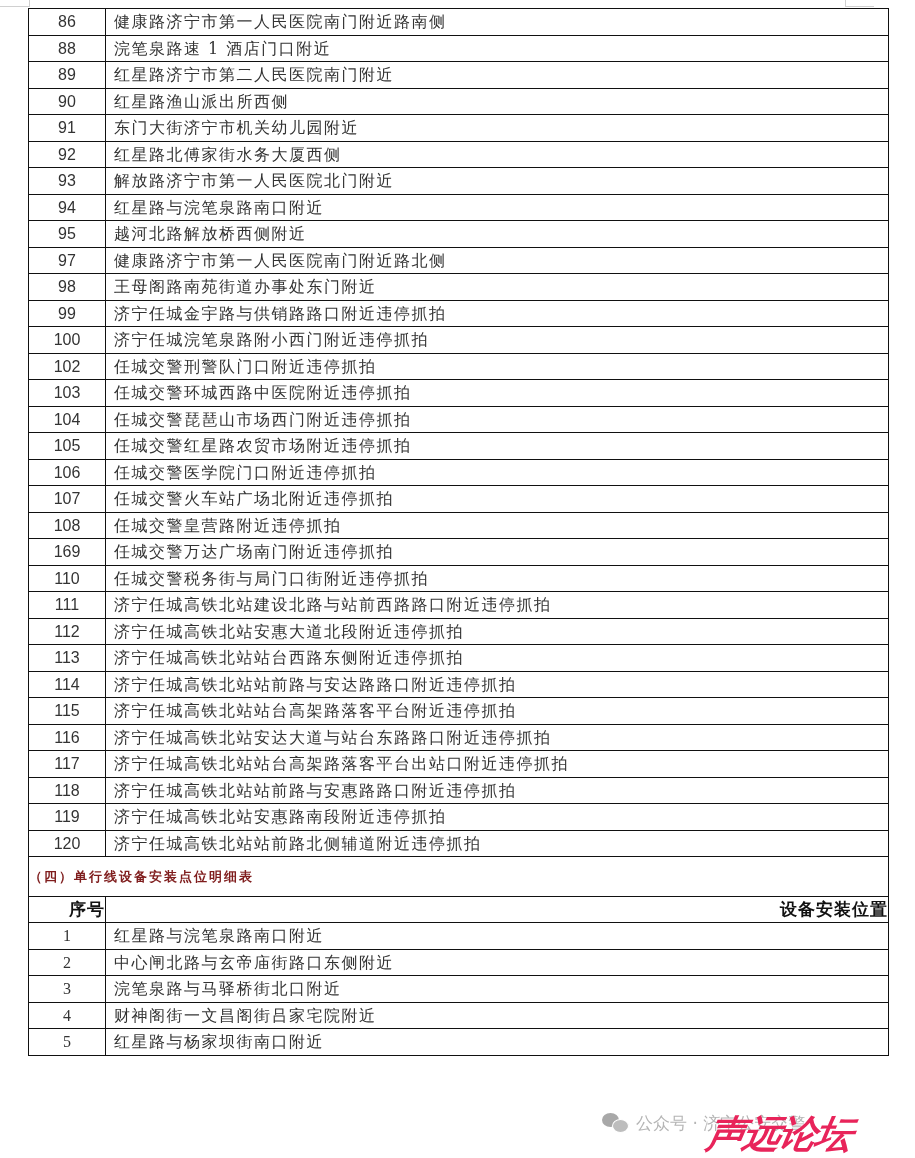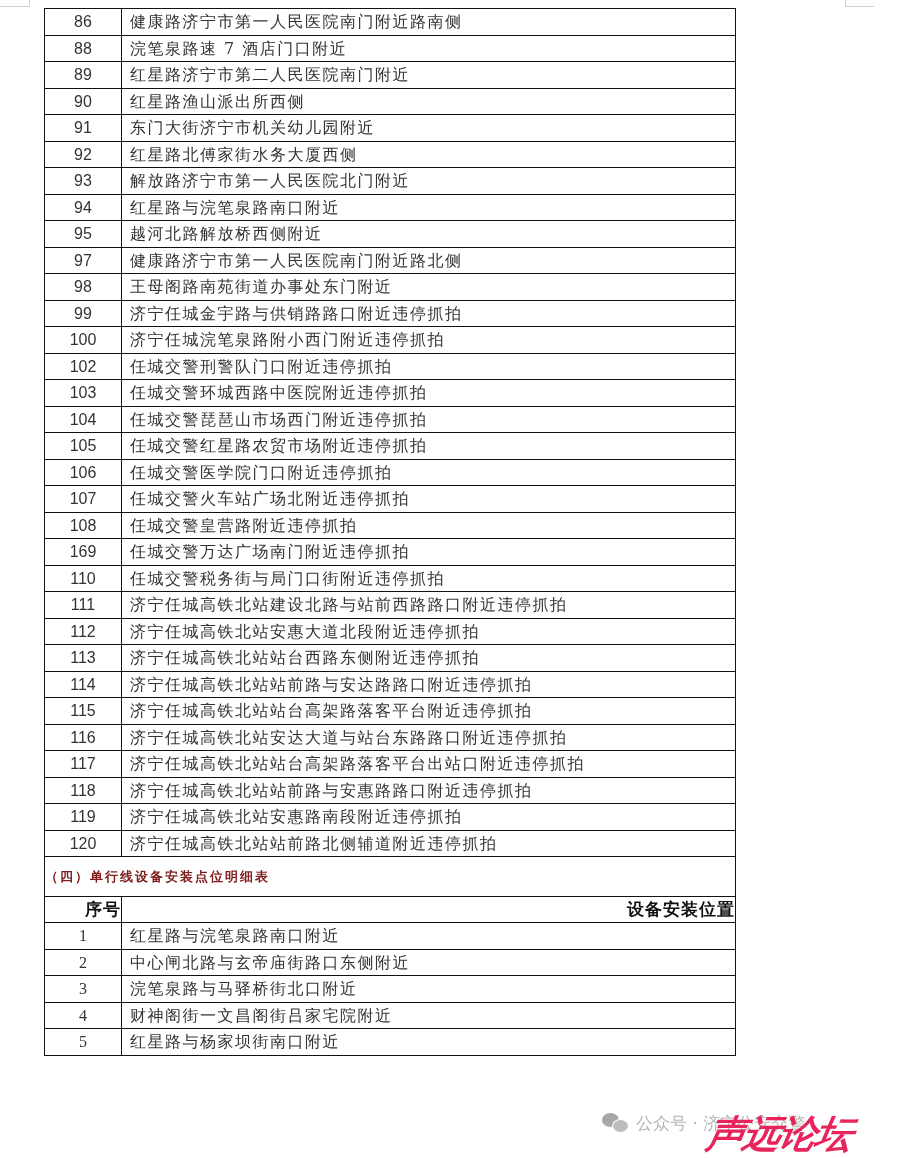--- a/index.html
+++ b/index.html
@@ -2,22 +2,22 @@
 <html><head>
 <meta charset="utf-8">
 <style>
   html, body { margin: 0; padding: 0; background: #ffffff; }
   body { width: 915px; height: 1158px; position: relative; overflow: hidden;
          font-family: "DejaVu Serif", "Liberation Serif", serif; color: #2a2a2a; }
   .corner-mark { position: absolute; left: 0; top: 0; width: 29px; height: 6px;
                  border-right: 1px solid #d0d0d0; border-bottom: 1px solid #d0d0d0; }
   .corner-mark-r { position: absolute; left: 845px; top: 0; width: 28px; height: 6px;
                    border-left: 1px solid #d0d0d0; border-bottom: 1px solid #d0d0d0; }
-  table.doc { position: absolute; left: 28px; top: 8px; width: 692px;
-              border-collapse: collapse; table-layout: fixed; margin-left: 16px; }
+  table.doc { position: absolute; left: 28px; top: 8px; width: 861px;
+              border-collapse: collapse; table-layout: fixed; }
   table.doc td { border: 1.5px solid #111; padding: 0; height: 25.5px;
                  font-size: 16px; line-height: 25px; white-space: nowrap; overflow: hidden; }
   table.doc col.c-idx { width: 77px; }
   td.idx { text-align: center; font-family: "Liberation Sans", "DejaVu Sans", sans-serif; font-size: 16px; color: #333; }
   td.idx.serif { font-family: "Liberation Serif", "DejaVu Serif", serif; }
   td.loc { padding-left: 8px !important; letter-spacing: 1.5px; color: #333; }
   tr.title-row td { height: 39px; text-align: left; font-weight: bold; font-size: 13px; letter-spacing: 2px; color: #7f1d1d; }
   tr.head-row td { height: 25px; text-align: right; font-weight: bold; font-size: 17px; color: #111; letter-spacing: 1px; }
   .watermark { position: absolute; left: 602px; top: 1108px; height: 30px; display: flex; align-items: center;
                font-family: "DejaVu Sans", "Liberation Sans", sans-serif; font-size: 17px; color: #b5b5b5; }
@@ -39,21 +39,21 @@
       <col class="c-idx">
       <col>
     </colgroup>
   <tbody id="upper-body">
   <tr>
         <td class="idx">86</td>
         <td class="loc">健康路济宁市第一人民医院南门附近路南侧</td>
       </tr>
       <tr>
         <td class="idx">88</td>
-        <td class="loc">浣笔泉路速 7 酒店门口附近</td>
+        <td class="loc">浣笔泉路速 1 酒店门口附近</td>
       </tr>
       <tr>
         <td class="idx">89</td>
         <td class="loc">红星路济宁市第二人民医院南门附近</td>
       </tr>
       <tr>
         <td class="idx">90</td>
         <td class="loc">红星路渔山派出所西侧</td>
       </tr>
       <tr>

